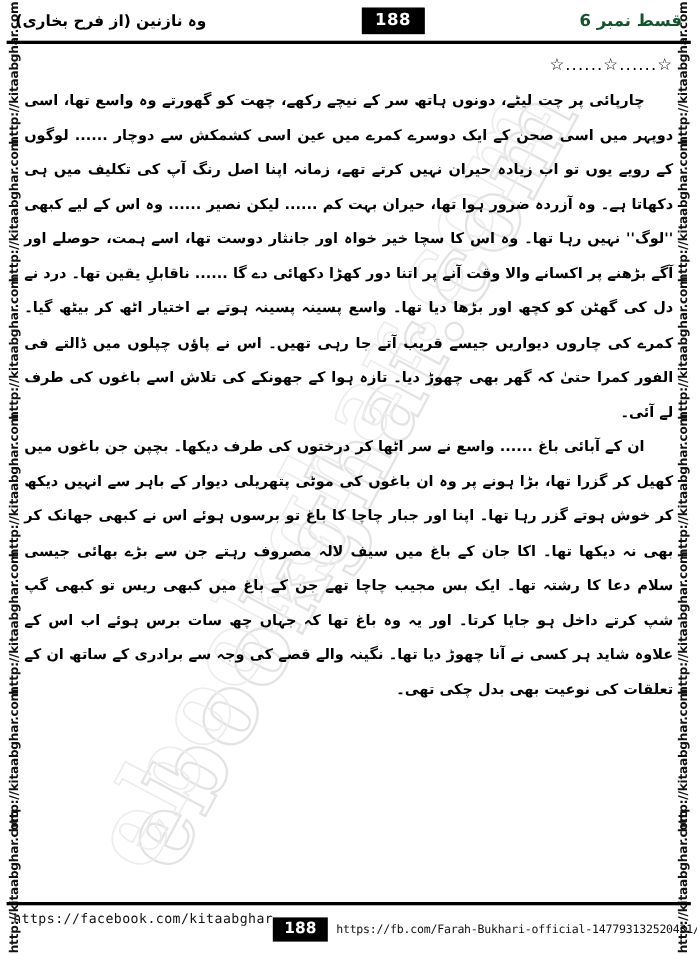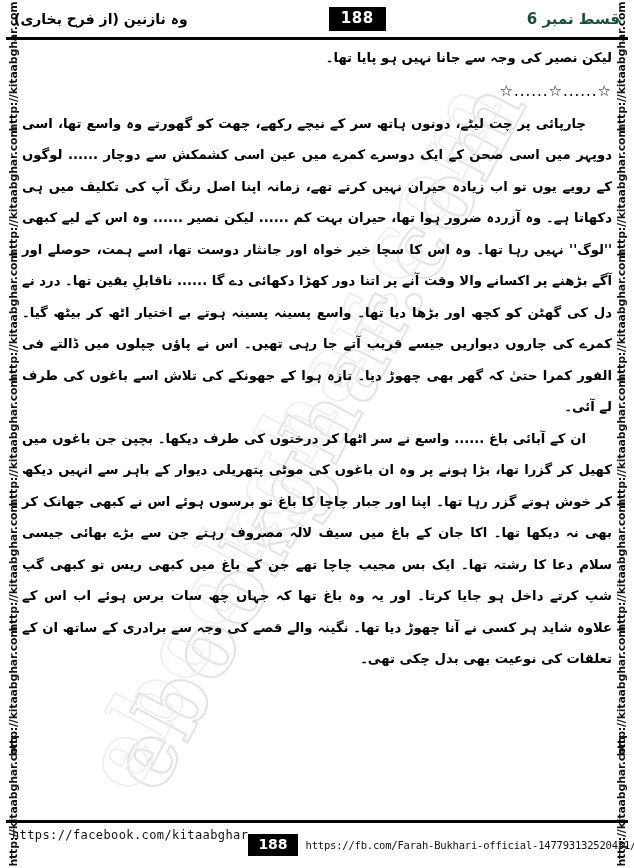--- a/index.html
+++ b/index.html
@@ -248,21 +248,20 @@
   </div>
 
   <div class="header">
     <div class="header-episode">قسط نمبر 6</div>
     <div class="page-badge">188</div>
     <div class="header-title">وہ نازنین (از فرح بخاری)</div>
   </div>
   <div class="rule-top"></div>
 
   <div class="body-text">
-    <p class="para right-align">لیکن نصیر کی وجہ سے جانا نہیں ہو پایا تھا۔</p>
     <div class="separator">☆......☆......☆</div>
     <p class="para">چارپائی پر چت لیٹے، دونوں ہاتھ سر کے نیچے رکھے، چھت کو گھورتے وہ واسع تھا، اسی دوپہر میں اسی صحن کے ایک دوسرے کمرے میں عین اسی کشمکش سے دوچار ...... لوگوں کے رویے یوں تو اب زیادہ حیران نہیں کرتے تھے، زمانہ اپنا اصل رنگ آپ کی تکلیف میں ہی دکھاتا ہے۔ وہ آزردہ ضرور ہوا تھا، حیران بہت کم ...... لیکن نصیر ...... وہ اس کے لیے کبھی ''لوگ'' نہیں رہا تھا۔ وہ اس کا سچا خیر خواہ اور جانثار دوست تھا، اسے ہمت، حوصلے اور آگے بڑھنے پر اکسانے والا وقت آنے پر اتنا دور کھڑا دکھائی دے گا ...... ناقابلِ یقین تھا۔ درد نے دل کی گھٹن کو کچھ اور بڑھا دیا تھا۔ واسع پسینہ پسینہ ہوتے بے اختیار اٹھ کر بیٹھ گیا۔ کمرے کی چاروں دیواریں جیسے قریب آتے جا رہی تھیں۔ اس نے پاؤں چپلوں میں ڈالتے فی الفور کمرا حتیٰ کہ گھر بھی چھوڑ دیا۔ تازہ ہوا کے جھونکے کی تلاش اسے باغوں کی طرف لے آئی۔</p>
     <p class="para">ان کے آبائی باغ ...... واسع نے سر اٹھا کر درختوں کی طرف دیکھا۔ بچپن جن باغوں میں کھیل کر گزرا تھا، بڑا ہونے پر وہ ان باغوں کی موٹی پتھریلی دیوار کے باہر سے انہیں دیکھ کر خوش ہوتے گزر رہا تھا۔ اپنا اور جبار چاچا کا باغ تو برسوں ہوئے اس نے کبھی جھانک کر بھی نہ دیکھا تھا۔ اکا جان کے باغ میں سیف لالہ مصروف رہتے جن سے بڑے بھائی جیسی سلام دعا کا رشتہ تھا۔ ایک بس مجیب چاچا تھے جن کے باغ میں کبھی ریس تو کبھی گپ شپ کرتے داخل ہو جایا کرتا۔ اور یہ وہ باغ تھا کہ جہاں چھ سات برس ہوئے اب اس کے علاوہ شاید ہر کسی نے آنا چھوڑ دیا تھا۔ نگینہ والے قصے کی وجہ سے برادری کے ساتھ ان کے تعلقات کی نوعیت بھی بدل چکی تھی۔</p>
   </div>
 
   <div class="rule-bottom"></div>
 
   <div class="footer">
     <div class="footer-left-url">https://facebook.com/kitaabghar</div>
     <div class="footer-center">

